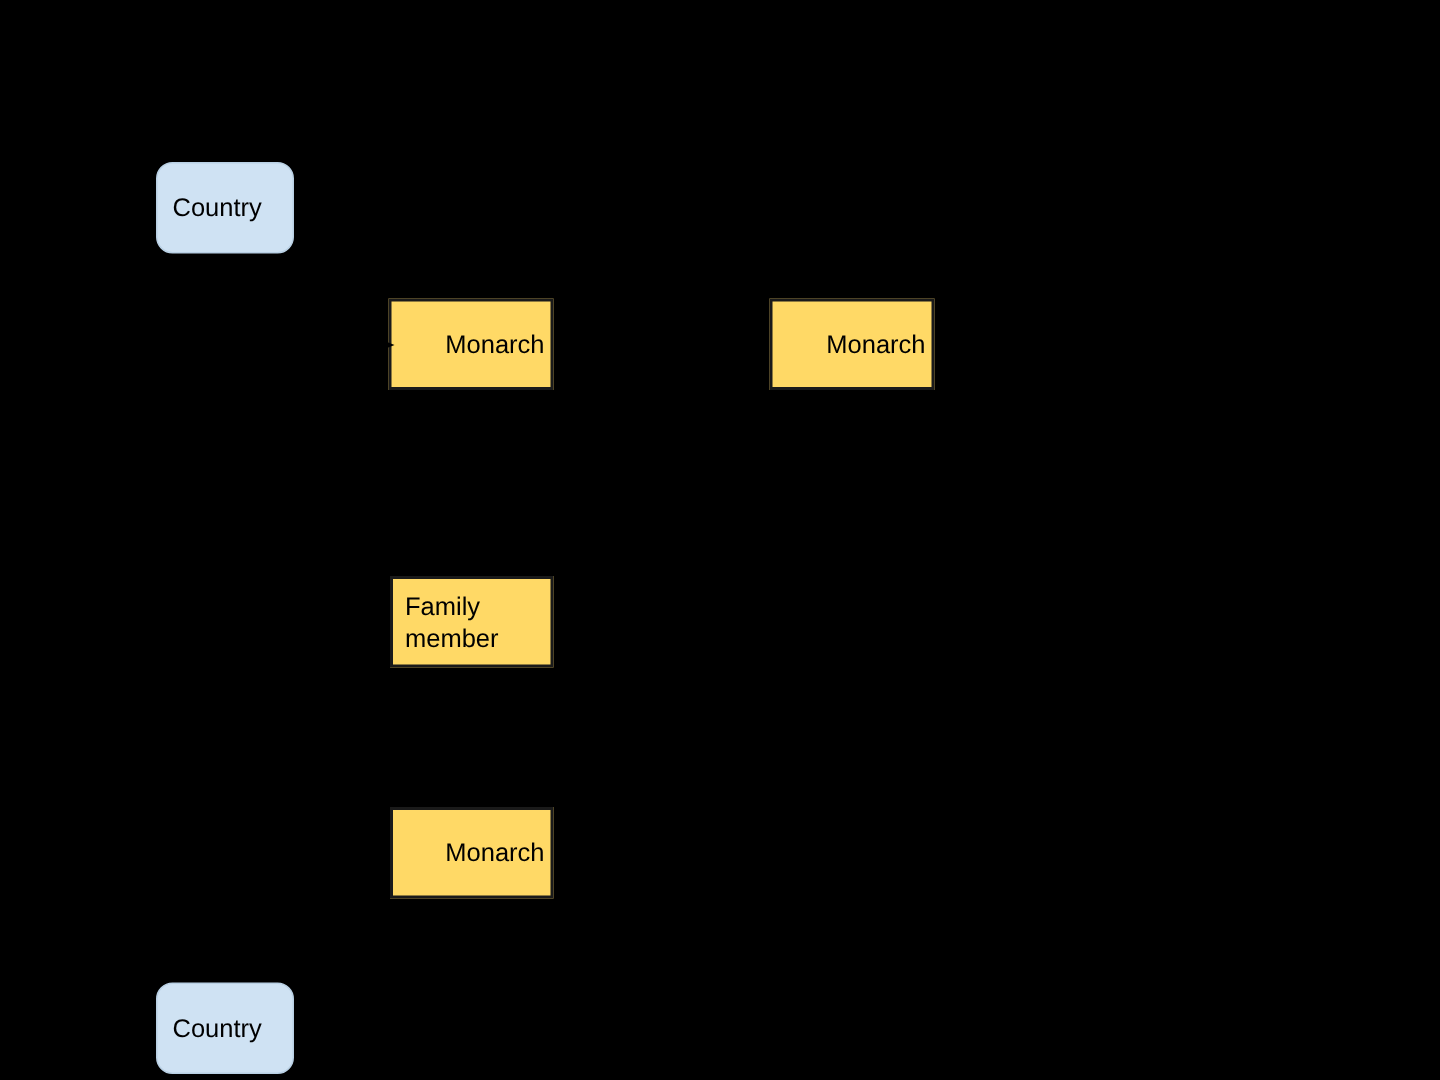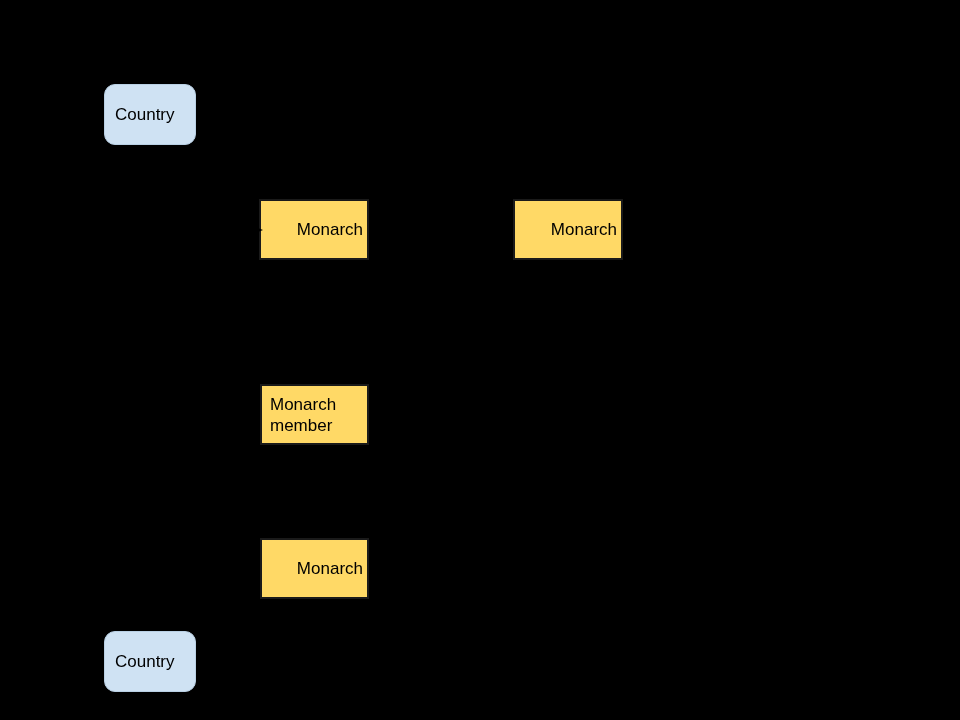--- a/index.html
+++ b/index.html
@@ -25,20 +25,21 @@
     color: #000000;
     font-size: 17px;
     line-height: 21px;
   }
   .node-country {
     background: #cfe2f3;
     border: 1px solid #b9d0e4;
     border-radius: 11px;
     padding-left: 10px;
     padding-right: 4px;
+    margin-top: 24px;
   }
   .node-entity {
     background: #ffd966;
     border: 2px solid #1a1a1a;
     padding-left: 8px;
     padding-right: 4px;
     justify-content: flex-end;
   }
   #country-top     { left: 104px; top:  84px; width: 92px;  height: 61px; }
   #monarch-a       { left: 259px; top: 199px; width: 110px; height: 61px; z-index: 1; }
@@ -72,21 +73,21 @@
     <span class="node-label">Monarch</span>
   </div>
 
   <div class="arrowhead-right"></div>
 
   <div class="node node-entity" id="monarch-b">
     <span class="node-label">Monarch</span>
   </div>
 
   <div class="node node-entity" id="family-member">
-    <span class="node-label">Monarch member</span>
+    <span class="node-label">Family member</span>
   </div>
 
   <div class="node node-entity" id="monarch-c">
     <span class="node-label">Monarch</span>
   </div>
 
   <div class="node node-country" id="country-bottom">
     <span class="node-label">Country</span>
   </div>
 

